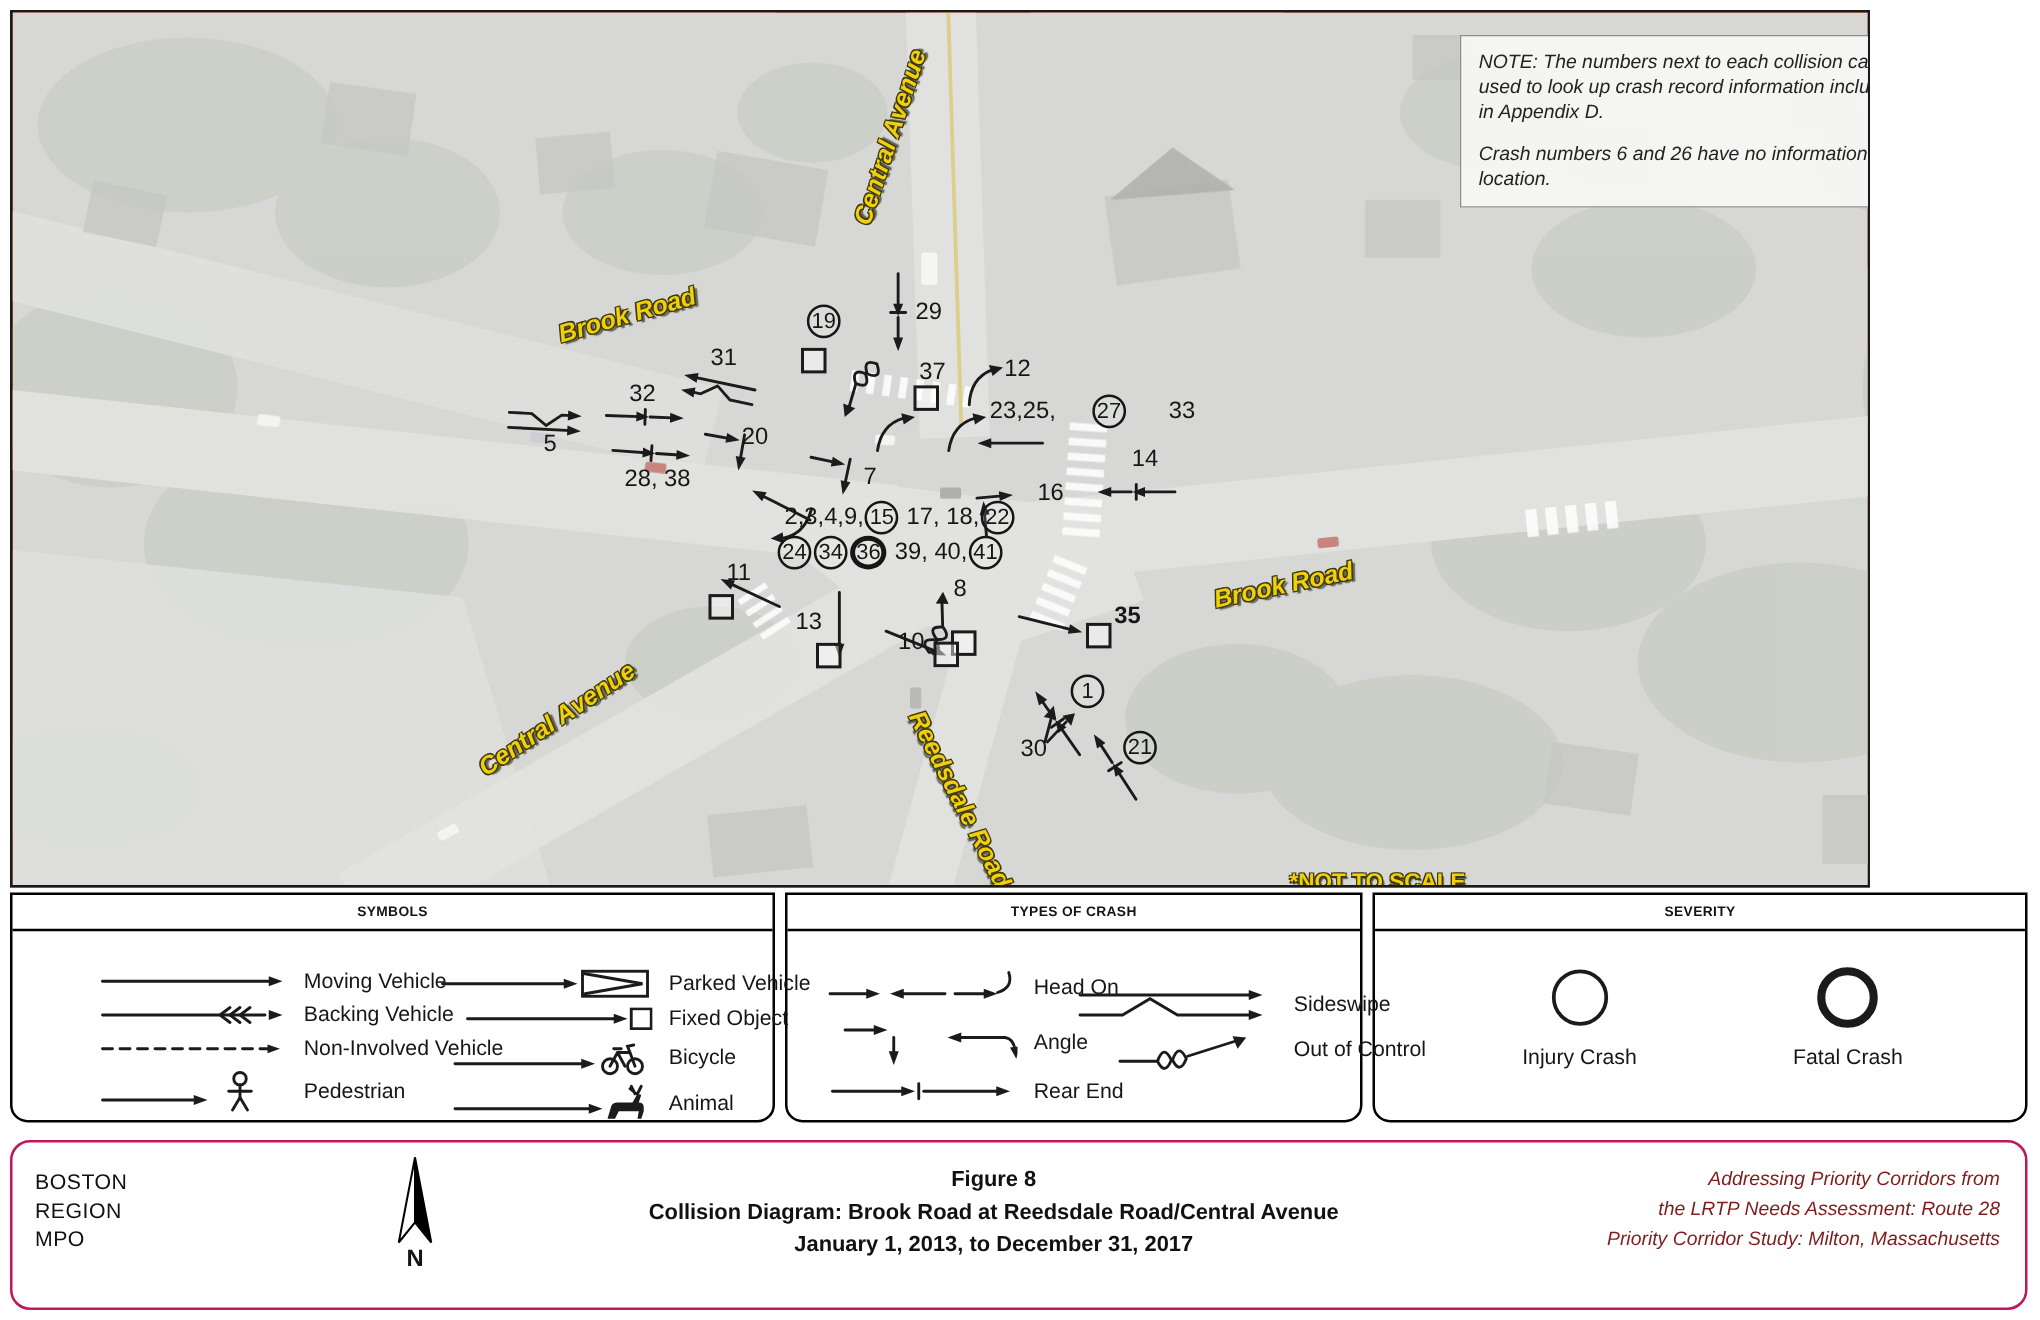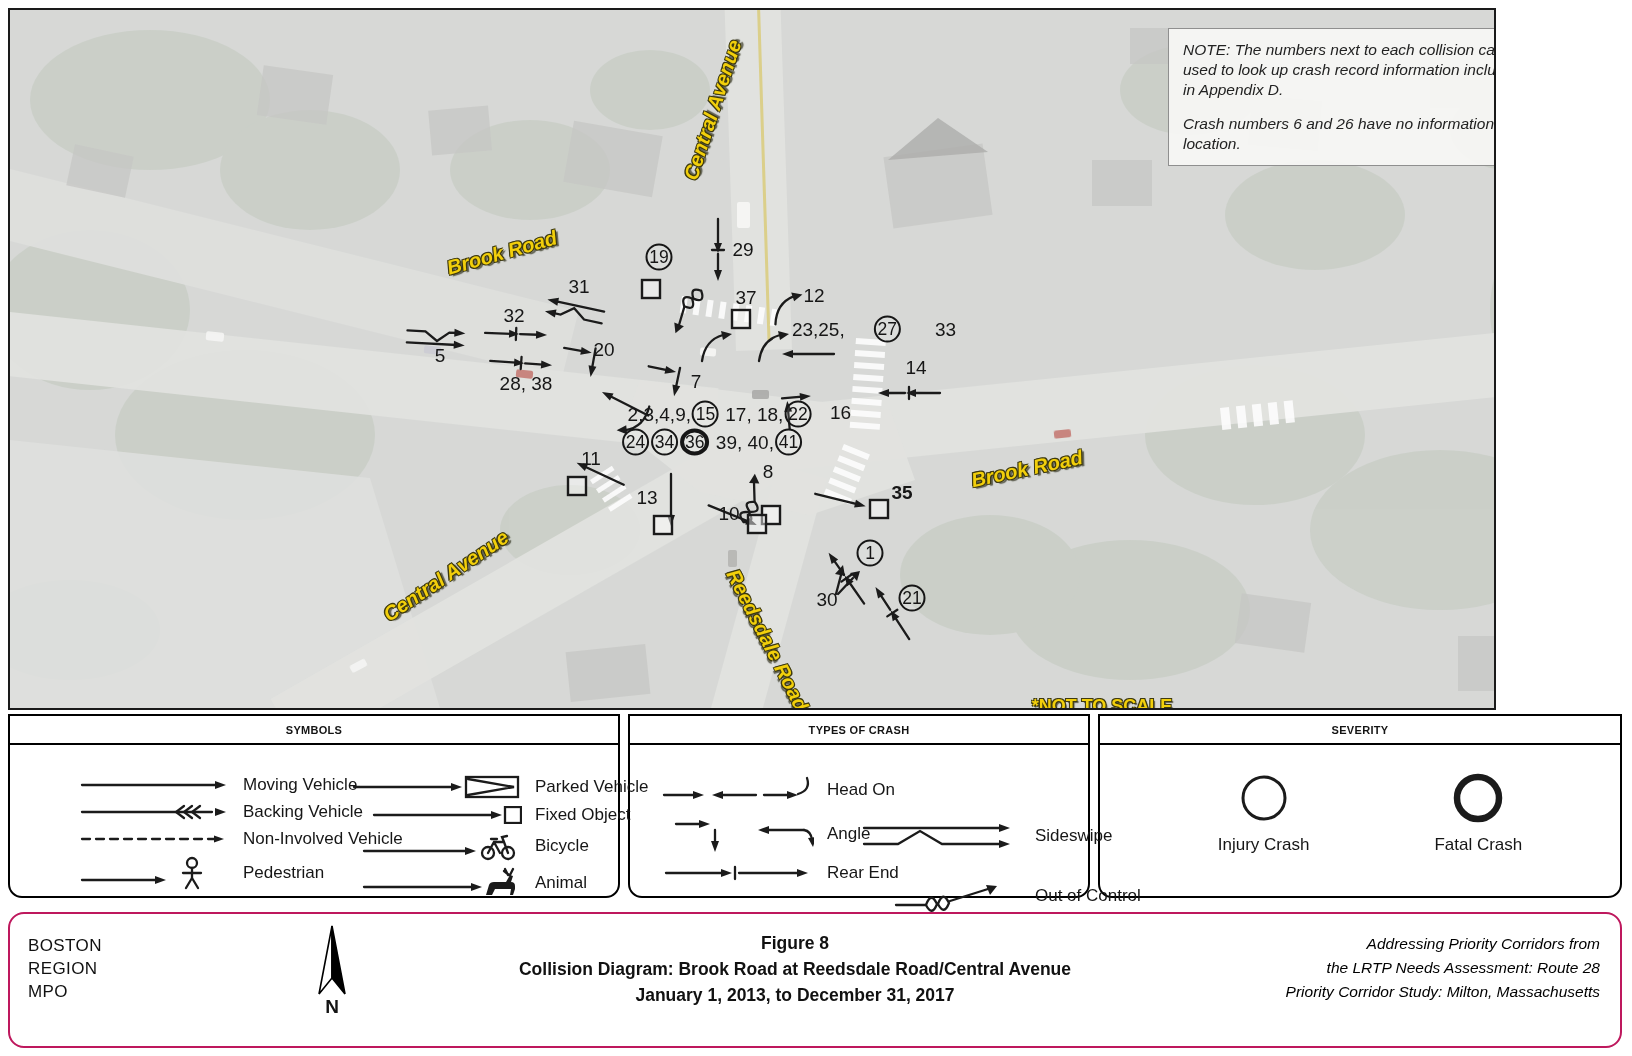--- a/index.html
+++ b/index.html
@@ -64,21 +64,21 @@
 
   
   .footer{position:absolute;left:8px;top:912px;width:1614px;height:136px;border:2px solid #be185d;
     border-radius:16px;background:#fff;box-sizing:border-box;}
   .org{position:absolute;left:18px;top:20px;font-size:17px;line-height:23px;letter-spacing:.4px;color:#111;}
   .north{position:absolute;left:296px;top:8px;width:52px;text-align:center;}
   .north .nlabel{font-weight:bold;font-size:19px;margin-top:-6px;display:block;}
   .ftitle{position:absolute;left:0;right:40px;top:16px;margin:0 auto;width:820px;text-align:center;
     font-weight:bold;font-size:17.5px;line-height:26px;color:#111;}
   .fright{position:absolute;right:20px;top:18px;text-align:right;font-style:italic;
-    font-size:15.5px;line-height:24px;color:#000000;}
+    font-size:15.5px;line-height:24px;color:#7f1d1d;}
 </style>
 </head>
 <body>
 
 <div id="page">
 
   <div class="map-panel">
     <svg class="aerial" width="1610" height="698" viewBox="0 0 1610 698">
       <rect x="0" y="0" width="1610" height="698" fill="#c8cac7"></rect>
 
@@ -284,21 +284,21 @@
             <line x1="37" y1="9" x2="55" y2="9"></line>
             <polygon points="64,9 53,5 53,13"></polygon>
           </svg></div>
         <div class="clabel" style="left: 906px; top: 358px;"><span>14</span></div>
         <div class="sym" style="left: 789px; top: 399px; --r: -95deg;"><svg width="42" height="36" viewBox="0 0 42 36">
             <line x1="2" y1="9" x2="22" y2="9"></line>
             <polygon points="30,9 19,5 19,13"></polygon>
             <line x1="33" y1="4" x2="33" y2="24"></line>
             <polygon points="33,33 29,22 37,22"></polygon>
           </svg></div>
-        <div class="clabel" style="left: 812px; top: 403px; padding-left: 37px;"><span>16</span></div>
+        <div class="clabel" style="left: 812px; top: 385px; padding-left: 37px;"><span>16</span></div>
         <div class="sym" style="left: 655px; top: 371px; --r: 12deg;"><svg width="42" height="36" viewBox="0 0 42 36">
             <line x1="2" y1="9" x2="22" y2="9"></line>
             <polygon points="30,9 19,5 19,13"></polygon>
             <line x1="33" y1="4" x2="33" y2="24"></line>
             <polygon points="33,33 29,22 37,22"></polygon>
           </svg></div>
         <div class="clabel" style="left: 686px; top: 372px;"><span>7</span></div>
         <div class="sym" style="left: 624px; top: 408px; --r: 186deg;"><svg width="38" height="36" viewBox="0 0 38 36">
             <path d="M5,33 Q8,12 26,7"></path>
             <polygon points="35,6 24,3 26,12"></polygon>
@@ -513,21 +513,21 @@
                   <line x1="2" y1="10" x2="60" y2="10"></line>
                   <polygon points="68,10 57,6 57,14"></polygon>
                   <line x1="71" y1="4" x2="71" y2="16"></line>
                   <line x1="75" y1="10" x2="136" y2="10"></line>
                   <polygon points="144,10 133,6 133,14"></polygon>
                 </svg>
               </span>
               <span class="llabel">Rear End</span>
             </div>
           </div>
-        <div class="lcol" id="types-right" style="left:230px;top:44px;gap:28px;margin-top:32px;">
+        <div class="lcol" id="types-right" style="left:230px;top:44px;gap:4px;">
             <div class="lrow">
               <span class="licon" style="width: 162px;">
                 <svg width="160" height="30" viewBox="0 0 160 30">
                   <path d="M2,7 L138,7"></path>
                   <polygon points="148,7 137,3 137,11"></polygon>
                   <path d="M2,23 L36,23 L58,10 L80,23 L138,23"></path>
                   <polygon points="148,23 137,19 137,27"></polygon>
                 </svg>
               </span>
               <span class="llabel">Sideswipe</span>

